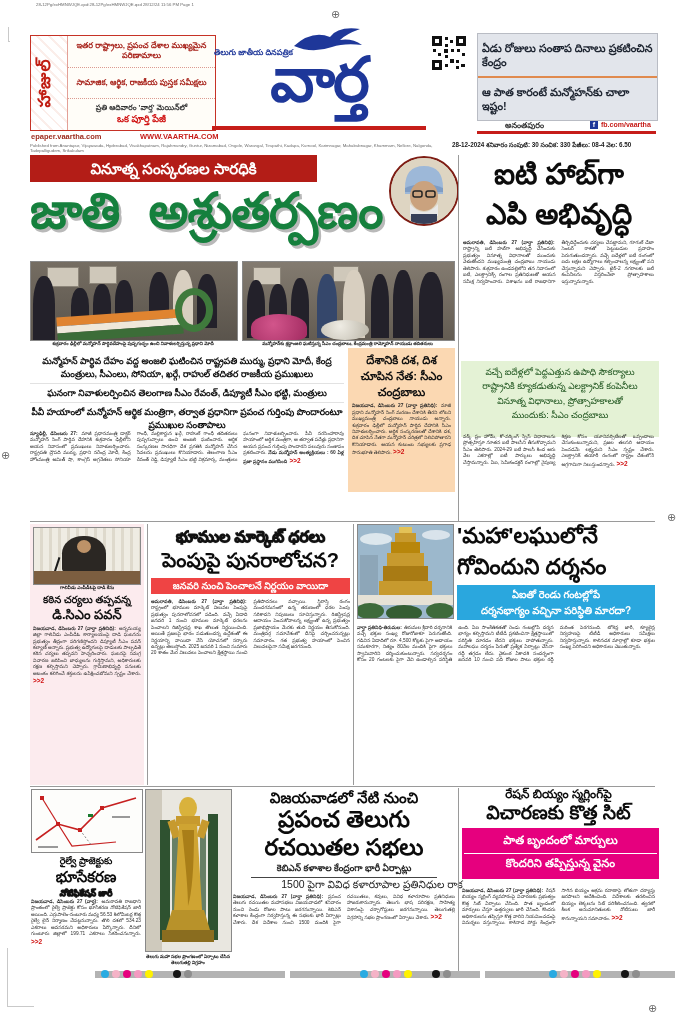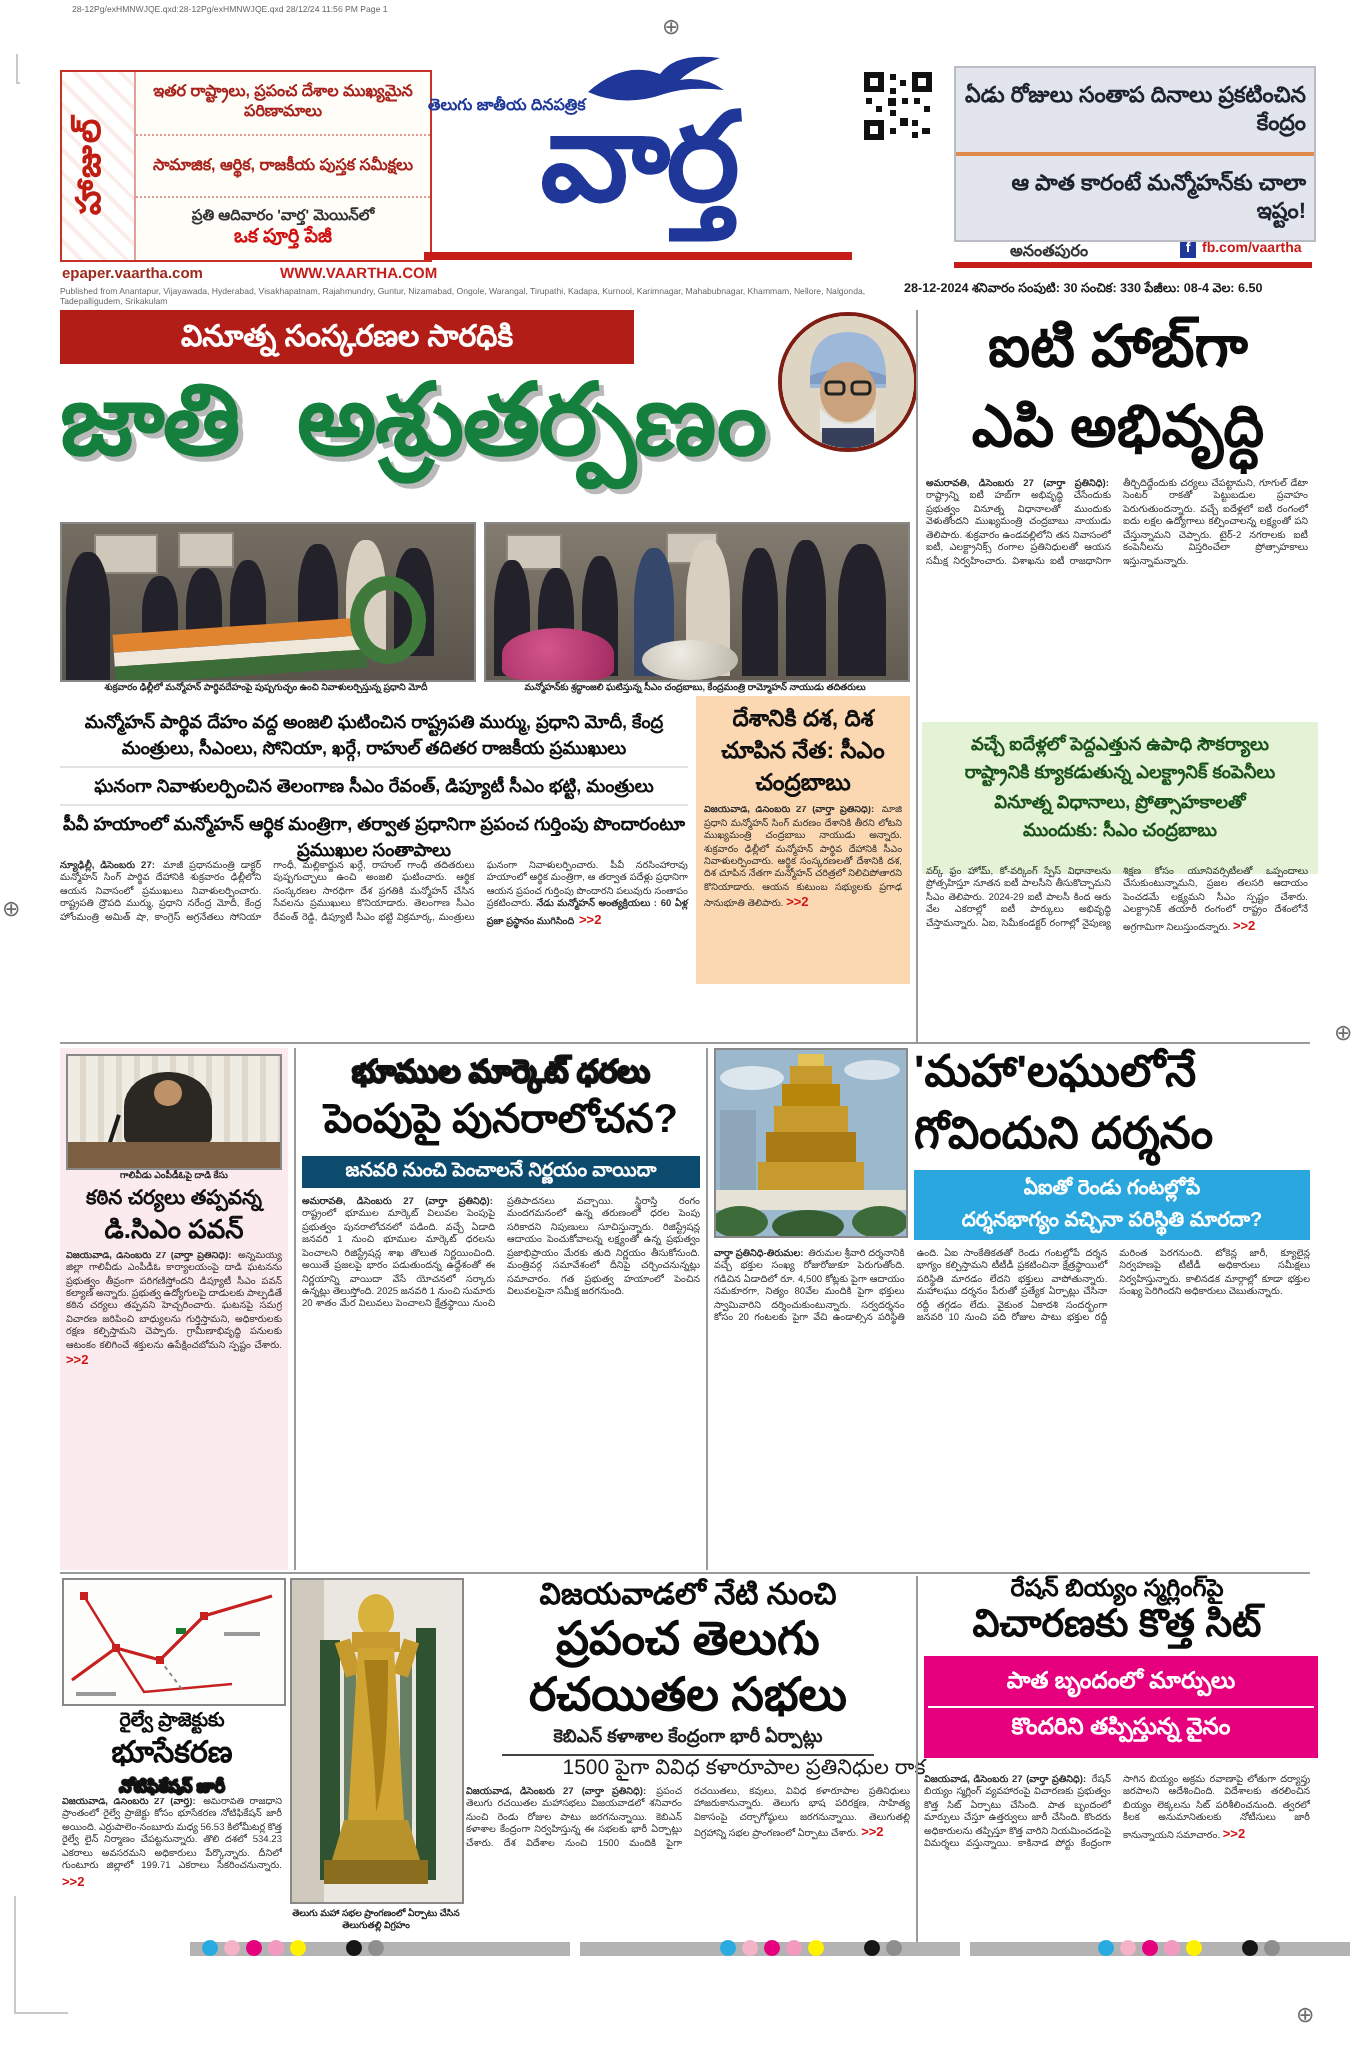--- a/index.html
+++ b/index.html
@@ -25,41 +25,41 @@
       repeating-linear-gradient(45deg,#fff 0 6px,#fbeeea 6px 8px);}
   #leftpromo .strip span{position:absolute;left:2px;top:50%;transform:translateY(-50%) rotate(180deg);
       writing-mode:vertical-rl;color:#c01d12;font-weight:bold;font-size:17px;letter-spacing:1px;}
   #leftpromo .cells{flex:1;display:flex;flex-direction:column;}
   #leftpromo .cell{flex:1;display:flex;flex-direction:column;justify-content:center;text-align:center;
       font-size:8px;font-weight:bold;color:#a8231b;line-height:1.35;padding:1px 3px;}
   #leftpromo .cell+.cell{border-top:1px dotted #dc9a90;}
   #leftpromo .blk{color:#333;font-size:7.5px;}
   #leftpromo .red{color:#d01212;font-size:9.5px;}
   #rightpromo{background:#e2e5eb;border:1px solid #b9bcc4;display:flex;flex-direction:column;}
-  #rightpromo .cell{flex:1;display:flex;align-items:center;justify-content:center;text-align:right;
+  #rightpromo .cell{flex:1;display:flex;align-items:center;justify-content:center;text-align:left;
       font-weight:bold;color:#1d2430;font-size:11px;line-height:1.3;padding:2px 4px;}
   #rightpromo .cell:first-child{border-bottom:2px solid #e08a4e;}
   .redbar{position:absolute;background:#c61d19;}
   
   #kicker{background:#b31d17;color:#fff;font-weight:bold;font-size:15px;line-height:27px;text-align:center;}
   #leadhead{font-weight:bold;color:#15803d;font-size:50px;line-height:66px;letter-spacing:-1px;
       text-shadow:2.5px 2.5px 0 #b9b9b9;white-space:nowrap;font-family:Liberation Mono, monospace;}
   #portrait{border-radius:50%;border:2px solid #7e1d14;overflow:hidden;background:#e8e2d4;}
   .bullets p{margin:0 0 2px 0;padding:1px 0 2px 0;font-size:9px;font-weight:bold;color:#101010;
       text-align:center;line-height:1.45;border-bottom:1px solid #e2e2e2;}
   .bullets p:last-child{border-bottom:none;}
   
   #cbnbox{background:#fbd8b2;padding:4px 4px;}
   #cbnbox h4{margin:0 0 3px 0;font-size:11.5px;line-height:1.4;text-align:center;color:#111;}
   #greenbox{background:#e4f2d5;padding:4px 2px;}
-  #greenbox div{font-size:9px;font-weight:bold;color:#1b521b;text-align:center;line-height:1.6;}
+  #greenbox div{font-size:9px;font-weight:normal;color:#1b521b;text-align:center;line-height:1.6;}
   #pinkbox{background:#fcebee;padding:3px;}
   #pinkbox h4{margin:2px 0 2px 0;font-size:10px;line-height:1.35;text-align:center;color:#111;}
   #pinkbox h4 .l2{font-size:13px;}
-  .banner-red{background:#0c4a6e;color:#fff;font-weight:bold;font-size:9.5px;line-height:16px;text-align:center;}
+  .banner-red{background:#ef4444;color:#fff;font-weight:bold;font-size:9.5px;line-height:16px;text-align:center;}
   .banner-blue{background:#2aa7de;color:#fff;font-weight:bold;font-size:10px;line-height:1.6;text-align:center;}
   .banner-magenta{background:#e6007e;color:#fff;font-weight:bold;font-size:11.5px;text-align:center;padding:3px 2px;}
   .banner-magenta .row{padding:3px 0;}
   .banner-magenta .row+.row{border-top:1.5px solid #fff;}
   
   .photo{position:absolute;overflow:hidden;border:1px solid #888;}
   .p-fun1{background:linear-gradient(#756d62,#5a544c);}
   .p-fun2{background:linear-gradient(#837b70,#635c52);}
   .frame{position:absolute;background:#cfc8ba;border:1px solid #8d867a;}
   .person{position:absolute;background:#23212a;border-radius:45% 45% 0 0;}

